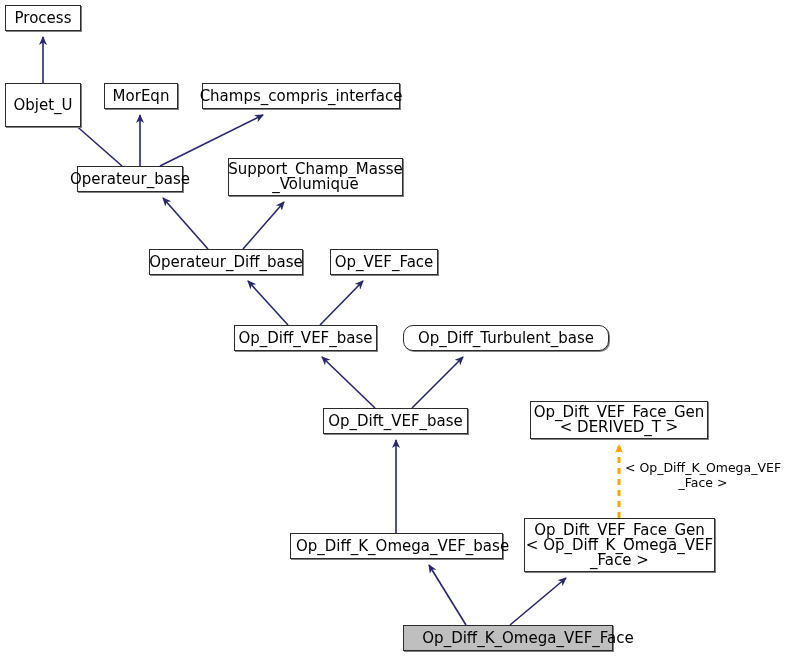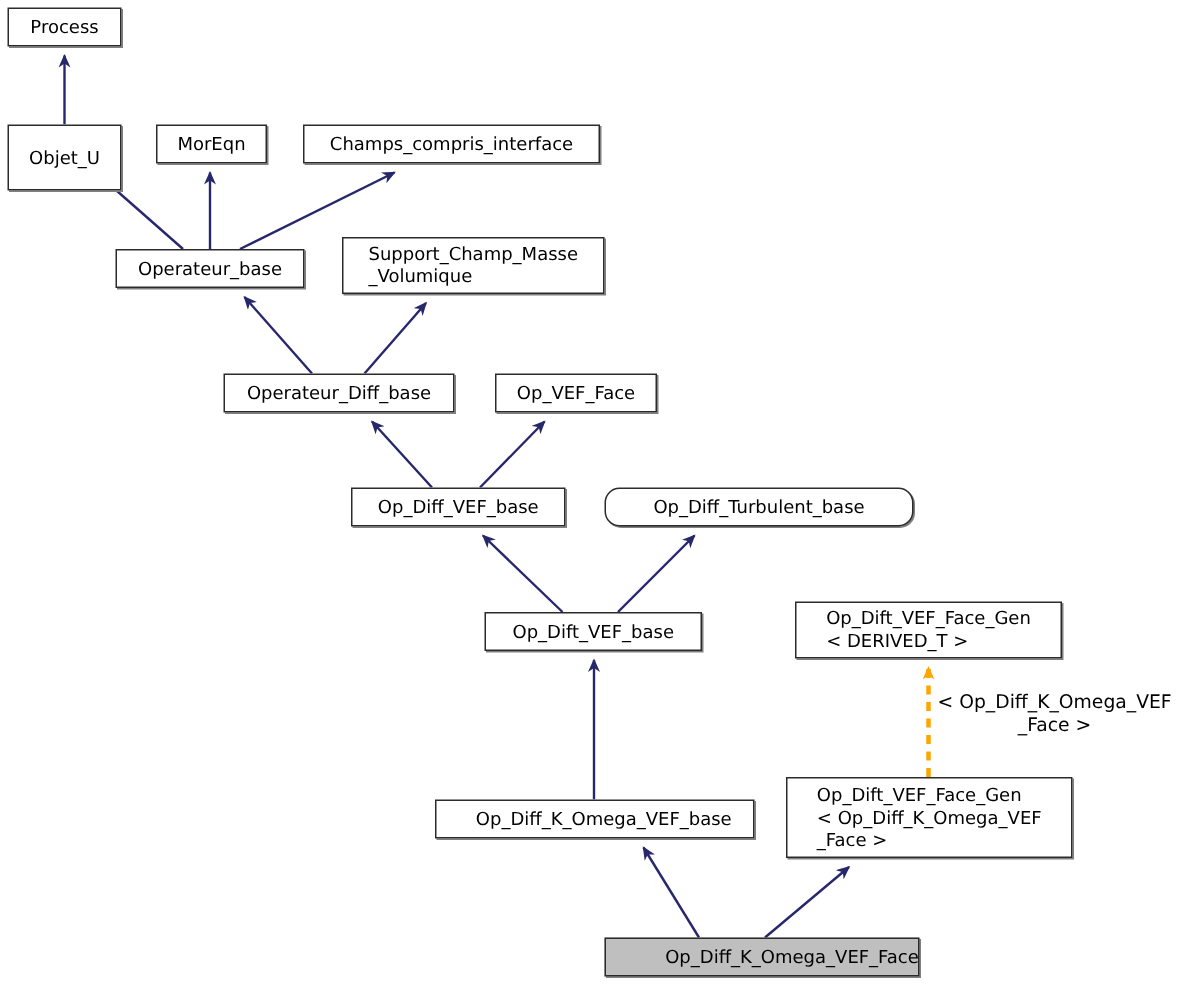--- a/index.html
+++ b/index.html
@@ -28,23 +28,23 @@
   }
   .node {
     position: absolute;
     box-sizing: border-box;
     background: #ffffff;
     border: 1px solid #2b2b2b;
     box-shadow: 1px 1px 0 0 #808080;
     display: flex;
     align-items: center;
     justify-content: center;
-    text-align: left;
+    text-align: center;
     color: #000000;
-    font-size: 12px;
+    font-size: 15px;
     line-height: 15px;
     white-space: pre;
     letter-spacing: 0px;
   }
   .node.highlight {
     background: #bfbfbf;
     padding-left: 40px;
   }
   .edge-label {
     position: absolute;
@@ -81,21 +81,21 @@
       <polyline points="396,533 396,440" fill="none" stroke="#27276b" stroke-width="1.6" marker-end="url(#arrow-inherit)"></polyline>
       <polyline points="619,518 619,445" fill="none" stroke="#ffa500" stroke-width="3" stroke-dasharray="6,5" marker-end="url(#arrow-template)"></polyline>
       <polyline points="466,625 429,565" fill="none" stroke="#27276b" stroke-width="1.6" marker-end="url(#arrow-inherit)"></polyline>
       <polyline points="510,625 566,578" fill="none" stroke="#27276b" stroke-width="1.6" marker-end="url(#arrow-inherit)"></polyline>
     </svg>
   <div id="node-layer">
       <div class="node" style="left: 5px; top: 5px; width: 76px; height: 26px;">Process</div>
       <div class="node" style="left: 5px; top: 83px; width: 76px; height: 44px;">Objet_U</div>
       <div class="node" style="left: 104px; top: 83px; width: 74px; height: 26px;">MorEqn</div>
       <div class="node" style="left: 202px; top: 83px; width: 198px; height: 26px;">Champs_compris_interface</div>
-      <div class="node" style="left: 77px; top: 166px; width: 126px; height: 26px;">Operateur_base</div>
+      <div class="node" style="left: 77px; top: 166px; width: 106px; height: 26px;">Operateur_base</div>
       <div class="node" style="left: 228px; top: 158px; width: 175px; height: 38px;">Support_Champ_Masse
 _Volumique</div>
       <div class="node" style="left: 149px; top: 249px; width: 154px; height: 26px;">Operateur_Diff_base</div>
       <div class="node" style="left: 330px; top: 249px; width: 108px; height: 26px;">Op_VEF_Face</div>
       <div class="node" style="left: 234px; top: 325px; width: 143px; height: 26px;">Op_Diff_VEF_base</div>
       <div class="node" style="left: 403px; top: 325px; width: 206px; height: 26px; border-radius: 10px;">Op_Diff_Turbulent_base</div>
       <div class="node" style="left: 323px; top: 408px; width: 145px; height: 26px;">Op_Dift_VEF_base</div>
       <div class="node" style="left: 530px; top: 401px; width: 178px; height: 38px;">Op_Dift_VEF_Face_Gen
 &lt; DERIVED_T &gt;</div>
       <div class="node" style="left: 290px; top: 533px; width: 213px; height: 26px; padding-left: 12px;">Op_Diff_K_Omega_VEF_base</div>

